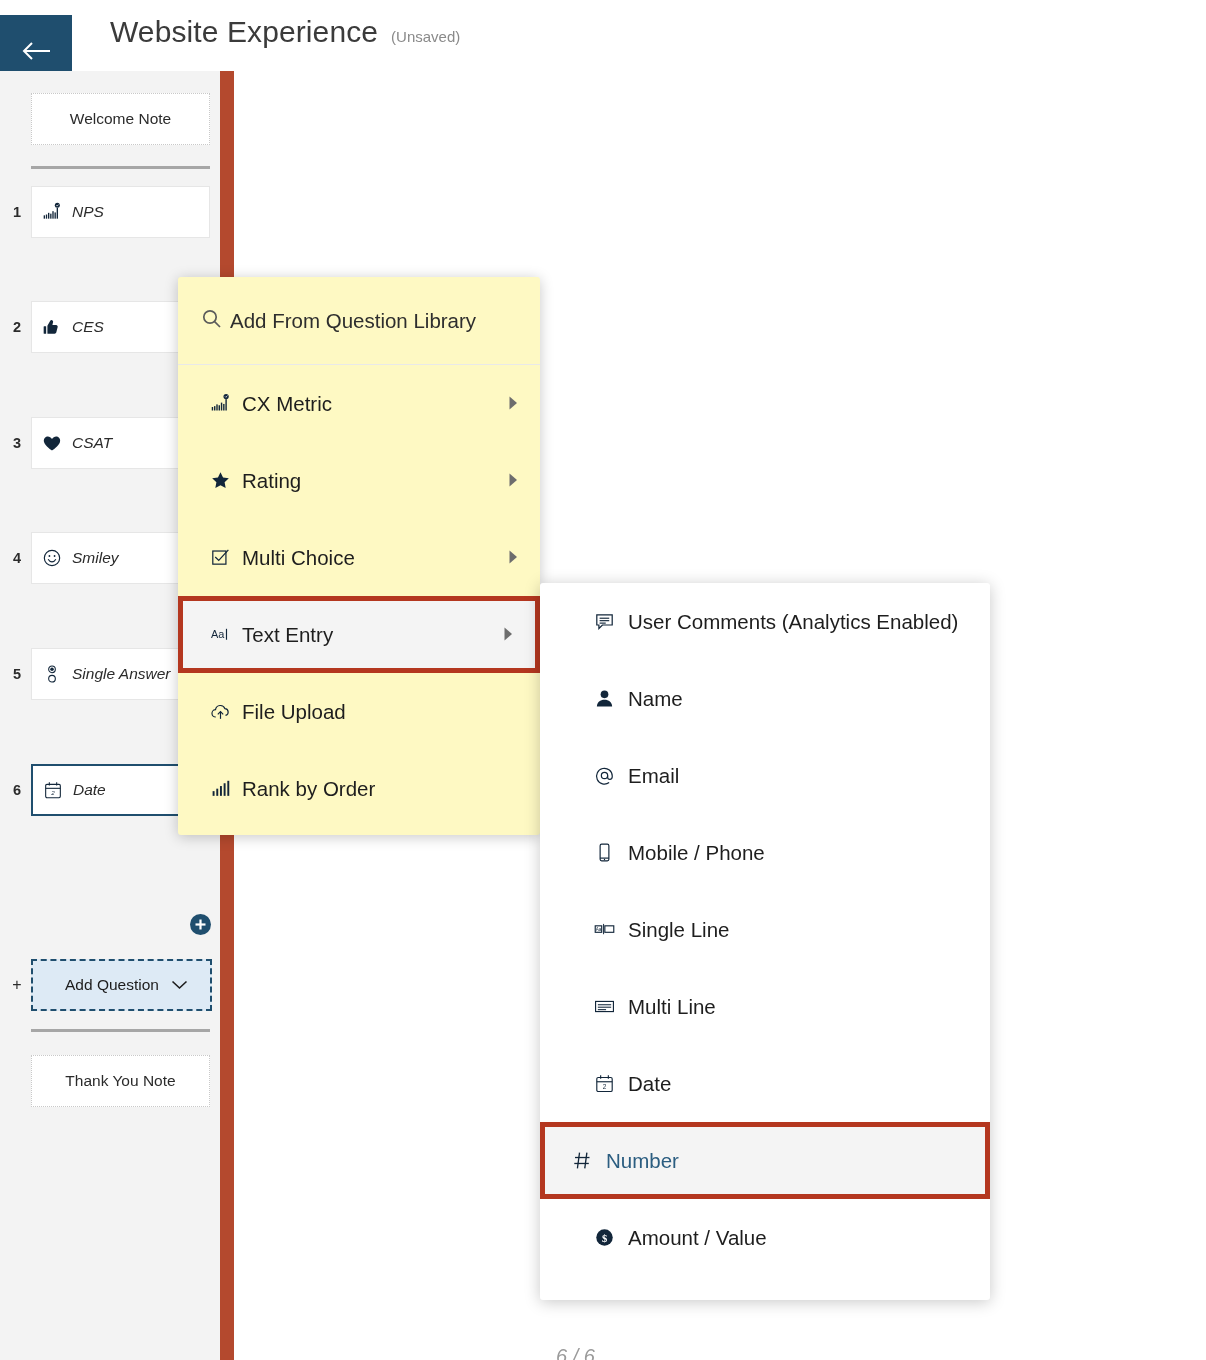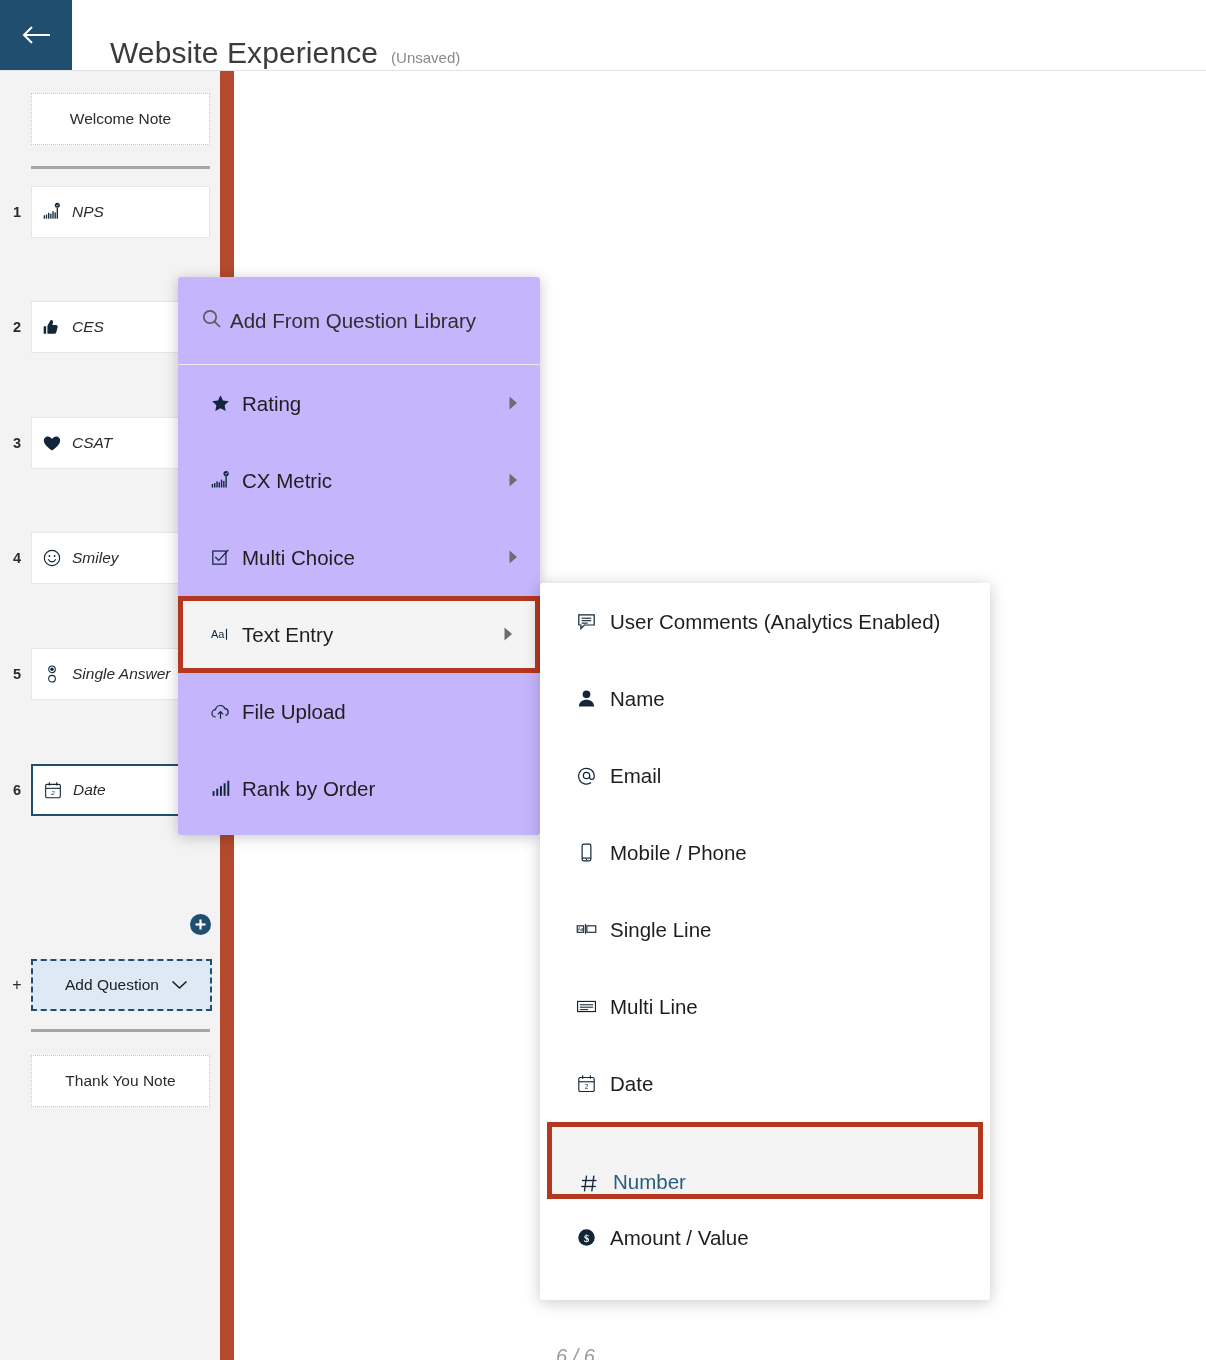--- a/index.html
+++ b/index.html
@@ -6,23 +6,23 @@
   html, body {
     width: 1206px; height: 1360px;
     font-family: "Liberation Sans", sans-serif;
     background: #ffffff;
     overflow: hidden;
   }
   #root { position: relative; width: 1206px; height: 1360px; }
 
   
   .header {
-    position: absolute; left: 0; top: 0; width: 1206px; height: 71px;
+    position: absolute; left: 0; top: 15px; width: 1206px; height: 71px;
     background: #ffffff; border-bottom: 1px solid #e3e3e3;
-    display: flex; align-items: flex-end;
+    display: flex; align-items: flex-start;
   }
   .back-btn {
     width: 72px; height: 71px; background: #1f4e6e;
     display: flex; align-items: center; justify-content: center;
     cursor: pointer; flex: 0 0 72px;
   }
   .back-btn svg { display: block; }
   .title-wrap { display: flex; align-items: baseline; padding-left: 38px; }
   .page-title { font-size: 30px; color: #3b3b3b; font-weight: 400; letter-spacing: .1px; }
   .unsaved { font-size: 15px; color: #8a8a8a; margin-left: 13px; }
@@ -106,21 +106,21 @@
   .cal-d.muted { color: #b9b9b9; }
 
   .counter {
     position: absolute; left: 322px; top: 1274px;
     font-size: 20px; color: #9a9a9a; font-style: italic;
   }
 
   
   .menu {
     position: absolute; left: 178px; top: 277px; width: 362px; height: 558px;
-    background: #c4b5fd; border-radius: 3px;
+    background: #fef9c3; border-radius: 3px;
     box-shadow: 0 2px 14px rgba(0,0,0,.22);
   }
   .menu-head {
     height: 88px; display: flex; align-items: center; gap: 9px;
     padding-left: 24px; border-bottom: 1px solid #e9e9e9;
     font-size: 20.5px; color: #2e2e2e; cursor: pointer;
   }
   .menu-item {
     height: 77px; display: flex; align-items: center;
     padding-left: 32px; padding-right: 22px;
@@ -138,29 +138,29 @@
   }
 
   
   .submenu {
     position: absolute; left: 540px; top: 583px; width: 450px; height: 717px;
     background: #ffffff; border-radius: 3px;
     box-shadow: 0 2px 16px rgba(0,0,0,.22);
   }
   .sub-item {
     height: 77px; display: flex; align-items: center;
-    padding-left: 36px; font-size: 20.5px; color: #1e1e1e; cursor: pointer;
+    padding-left: 54px; font-size: 20.5px; color: #1e1e1e; cursor: pointer;
   }
   .sub-item .si-ico {
     width: 34px; flex: 0 0 34px; display: flex; align-items: center;
     color: #12263a;
   }
   .sub-item.highlighted {
     border: 5px solid #b4371f; background: #f4f4f4;
-    margin: 0 7px; padding-left: 27px; height: 77px; align-items: flex-end;
+    margin: 0 0; padding-left: 27px; height: 77px;
   }
   .sub-item.highlighted .si-label { color: #2b5d80; }
   svg { overflow: visible; }
 </style>
 </head>
 <body>
 
 <div id="root">
 
   <div class="header">
@@ -339,31 +339,20 @@
           <circle cx="8" cy="8" r="6.2"></circle>
             <path d="M12.6 12.6 L18 18"></path>
         </svg>
       </span>
       <span>Add From Question Library</span>
     </div>
     <div id="menu-items">
         <div class="menu-item">
           <span class="mi-ico">
             <svg width="21" height="21" viewBox="0 0 24 24" xmlns="http://www.w3.org/2000/svg">
-              <path fill="#12263a" d="M12 2.6l2.9 6 6.6.9-4.8 4.6 1.2 6.5L12 17.5l-5.9 3.1 1.2-6.5L2.5 9.5l6.6-.9z"></path>
-            </svg>
-          </span>
-          <span class="mi-label">Rating</span>
-          <span class="caret"><svg width="9" height="14" viewBox="0 0 9 14">
-              <path d="M0.5 0.5 L8 7 L0.5 13.5 Z" fill="#6d6d6d"></path>
-            </svg></span>
-        </div>
-        <div class="menu-item">
-          <span class="mi-ico">
-            <svg width="21" height="21" viewBox="0 0 24 24" xmlns="http://www.w3.org/2000/svg">
               <g fill="#12263a">
                 <rect x="2" y="16" width="1.6" height="4"></rect>
                 <rect x="4.6" y="15" width="1.6" height="5"></rect>
                 <rect x="7.2" y="13" width="1.6" height="7"></rect>
                 <rect x="9.8" y="14" width="1.6" height="6"></rect>
                 <rect x="12.4" y="11" width="1.6" height="9"></rect>
                 <rect x="15" y="12.5" width="1.6" height="7.5"></rect>
                 <rect x="17.6" y="7" width="1.6" height="13"></rect>
                 <circle cx="18.4" cy="4" r="3"></circle>
               </g>
@@ -371,20 +360,31 @@
             </svg>
           </span>
           <span class="mi-label">CX Metric</span>
           <span class="caret"><svg width="9" height="14" viewBox="0 0 9 14">
               <path d="M0.5 0.5 L8 7 L0.5 13.5 Z" fill="#6d6d6d"></path>
             </svg></span>
         </div>
         <div class="menu-item">
           <span class="mi-ico">
             <svg width="21" height="21" viewBox="0 0 24 24" xmlns="http://www.w3.org/2000/svg">
+              <path fill="#12263a" d="M12 2.6l2.9 6 6.6.9-4.8 4.6 1.2 6.5L12 17.5l-5.9 3.1 1.2-6.5L2.5 9.5l6.6-.9z"></path>
+            </svg>
+          </span>
+          <span class="mi-label">Rating</span>
+          <span class="caret"><svg width="9" height="14" viewBox="0 0 9 14">
+              <path d="M0.5 0.5 L8 7 L0.5 13.5 Z" fill="#6d6d6d"></path>
+            </svg></span>
+        </div>
+        <div class="menu-item">
+          <span class="mi-ico">
+            <svg width="21" height="21" viewBox="0 0 24 24" xmlns="http://www.w3.org/2000/svg">
               <g fill="none" stroke="#12263a" stroke-width="1.4">
                 <rect x="3.2" y="4.6" width="15" height="15"></rect>
                 <path d="M6 11.4 l4 4 L21 3.2"></path>
               </g>
             </svg>
           </span>
           <span class="mi-label">Multi Choice</span>
           <span class="caret"><svg width="9" height="14" viewBox="0 0 9 14">
               <path d="M0.5 0.5 L8 7 L0.5 13.5 Z" fill="#6d6d6d"></path>
             </svg></span>

